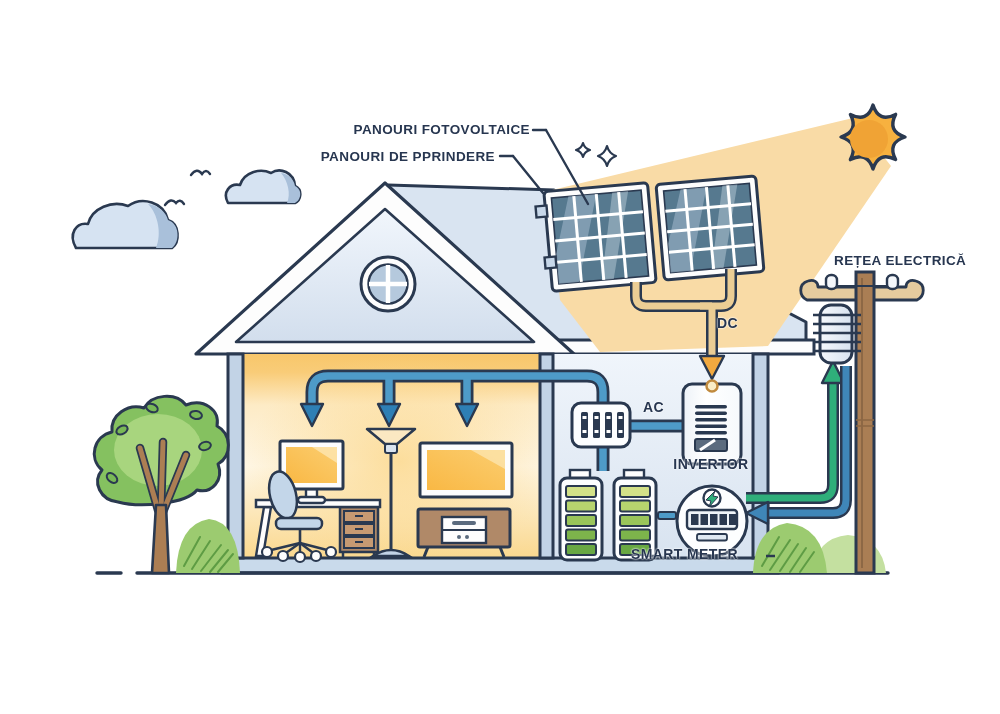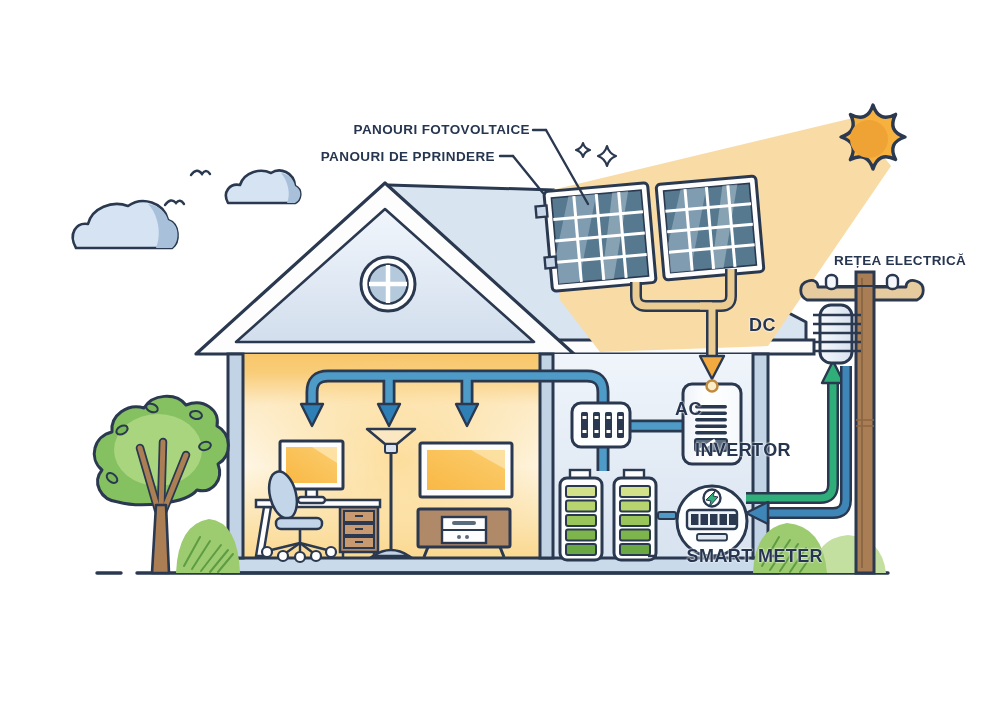--- a/index.html
+++ b/index.html
@@ -1,27 +1,27 @@
 <!DOCTYPE html>
 <html><head>
 <meta charset="utf-8">
 <style>
   html,body{margin:0;padding:0;background:#fff;width:1000px;height:714px;overflow:hidden;}
   #stage{position:relative;width:1000px;height:576px;background:#ffffff;font-family:"Liberation Sans",sans-serif;}
   #art{position:absolute;left:0;top:0;}
   .lbl{position:absolute;font-weight:700;color:#273650;letter-spacing:.4px;white-space:nowrap;
        font-size:13.5px;text-shadow:0 0 2px rgba(255,255,255,.95),0 0 2px rgba(255,255,255,.95);}
-  .lbl-sm{font-size:18px;padding-left:32px;}
+  .lbl-sm{font-size:14px;}
   #lbl-panouri{top:122px;right:470px;}
   #lbl-sisteme{top:149px;right:505px;}
   #lbl-retea{top:253px;left:834px;}
   #lbl-dc{top:315px;left:717px;}
   #lbl-ac{top:399px;left:643px;}
-  #lbl-invertor{top:440px;left:661px;width:100px;text-align:center;}
-  #lbl-smart{top:546px;left:631px;width:160px;text-align:right;}
+  #lbl-invertor{top:456px;left:661px;width:100px;text-align:center;}
+  #lbl-smart{top:546px;left:631px;width:160px;text-align:left;}
 </style>
 </head>
 <body>
 
 <div id="stage">
 
 <svg id="art" width="1000" height="714" viewBox="0 0 1000 714">
   <defs>
     <linearGradient id="roomGrad" x1="0" y1="0" x2="0" y2="1">
       <stop offset="0" stop-color="#F8C76B"></stop>

